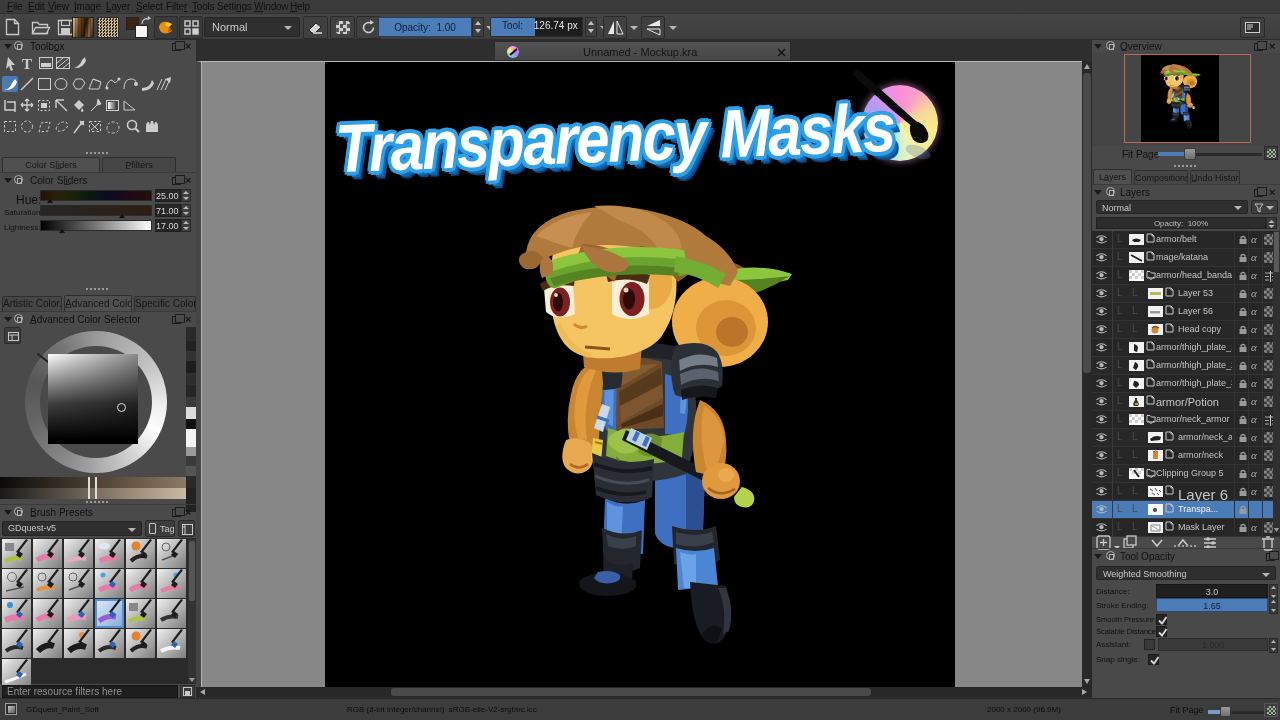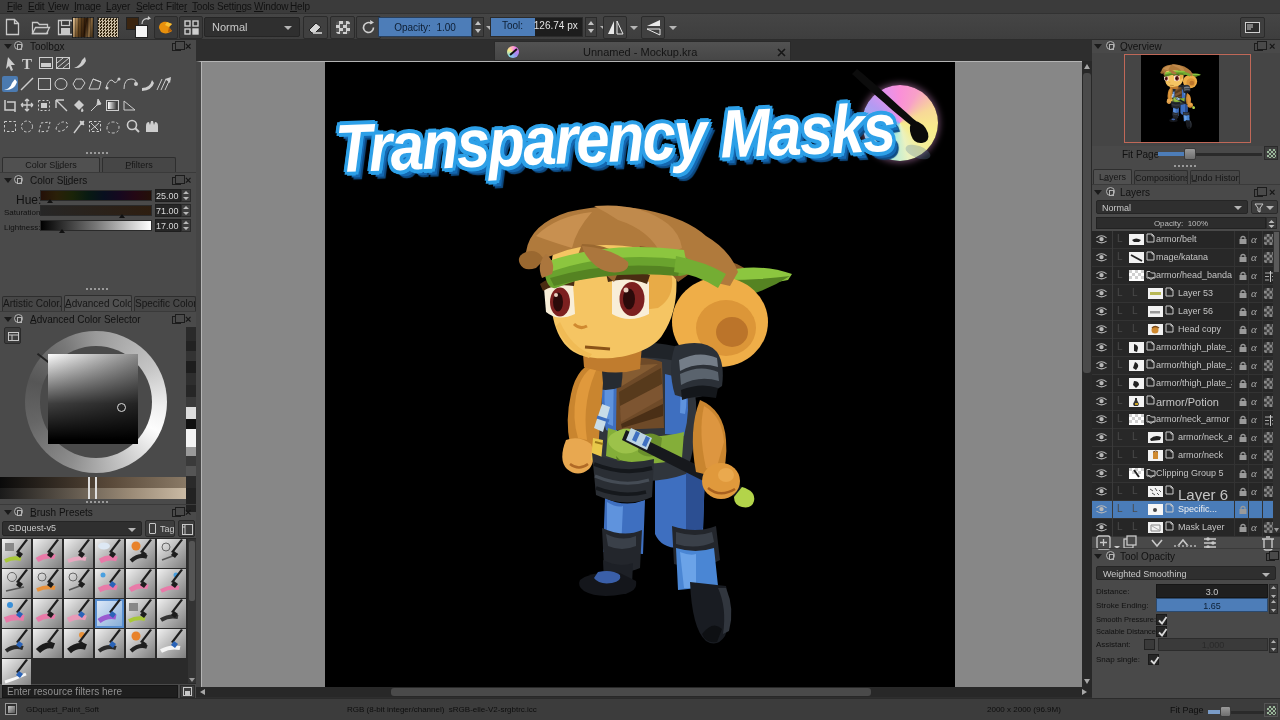--- a/index.html
+++ b/index.html
@@ -1169,21 +1169,21 @@
             <div class="abs" style="left:20px;top:0;width:1px;height:18px;background:#3a3a3a"></div>
             <span class="abs" style="left:25px;top:2px;color:#4a4a4a;font-size:10px">L</span>
             <span class="abs" style="left:40px;top:2px;color:#4a4a4a;font-size:10px">L</span>
             <svg class="abs" style="left:56px;top:3px" width="15" height="11">
               <rect width="15" height="11" fill="#f6f6f6"></rect>
               <circle cx="7" cy="6" r="2" fill="#444"></circle>
             </svg>
             <svg class="abs" style="left:73px;top:2px" width="9" height="10" viewBox="0 0 9 10">
               <path d="M1 1 h5 l2 2 v6 h-7 z M6 1 v2 h2" fill="none" stroke="#c8c8c8"></path>
             </svg>
-            <span class="abs" style="left:86px;top:3px;width:54px;overflow:hidden;color:#f0f0f0;font-size:9px;white-space:nowrap">Specific...</span>
+            <span class="abs" style="left:86px;top:3px;width:54px;overflow:hidden;color:#f0f0f0;font-size:9px;white-space:nowrap">Transpa...</span>
             <div class="abs" style="left:142px;top:0;width:1px;height:18px;background:#333"></div>
             <div class="abs" style="left:156px;top:0;width:1px;height:18px;background:#333"></div>
             <div class="abs" style="left:170px;top:0;width:1px;height:18px;background:#333"></div>
             <svg class="abs" style="left:146px;top:4px" width="10" height="10" viewBox="0 0 10 10">
               <rect x="1.5" y="4" width="7" height="5" fill="#9a9a9a"></rect>
               <path d="M3 4 v-1.5 q2 -2 4 0 L7 4" fill="none" stroke="#9a9a9a" stroke-width="1.2"></path>
             </svg>
           </div>
           <div class="abs" style="left:0;top:288px;width:188px;height:18px;background:#262626;border-bottom:1px solid #333">
             <svg class="abs" style="left:4px;top:4px" width="11" height="9" viewBox="0 0 13 10">

